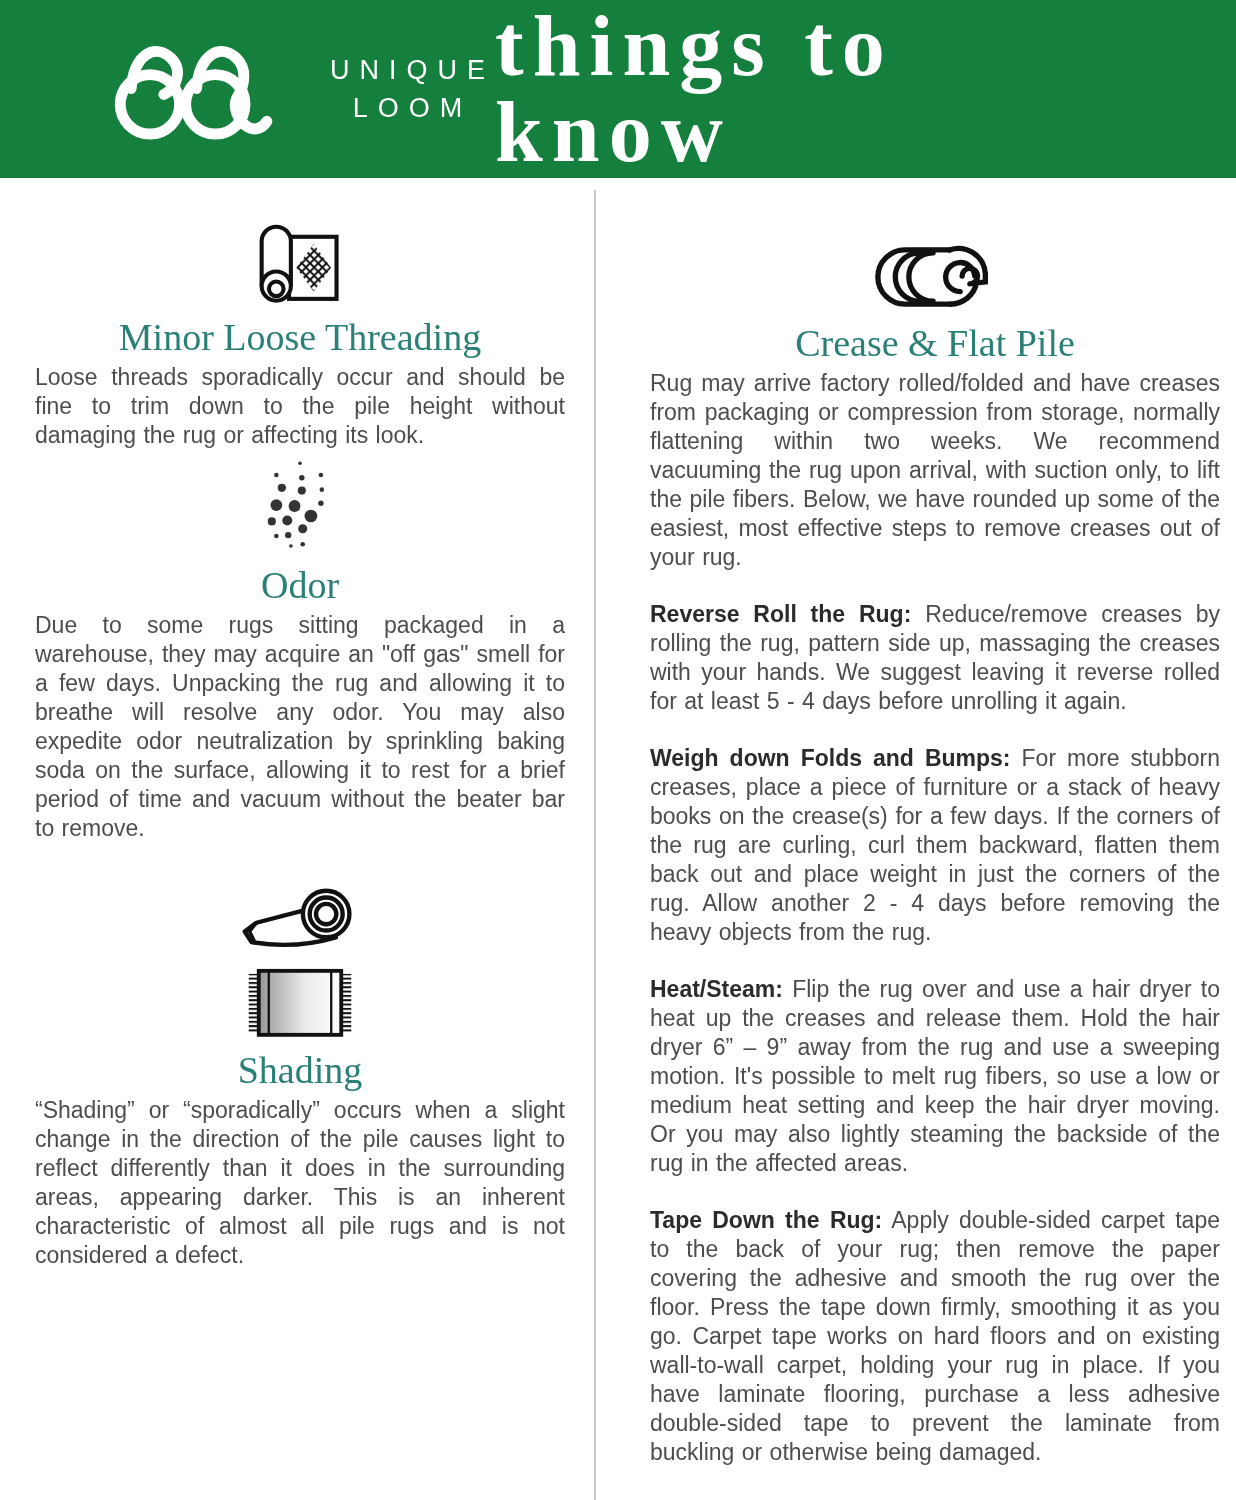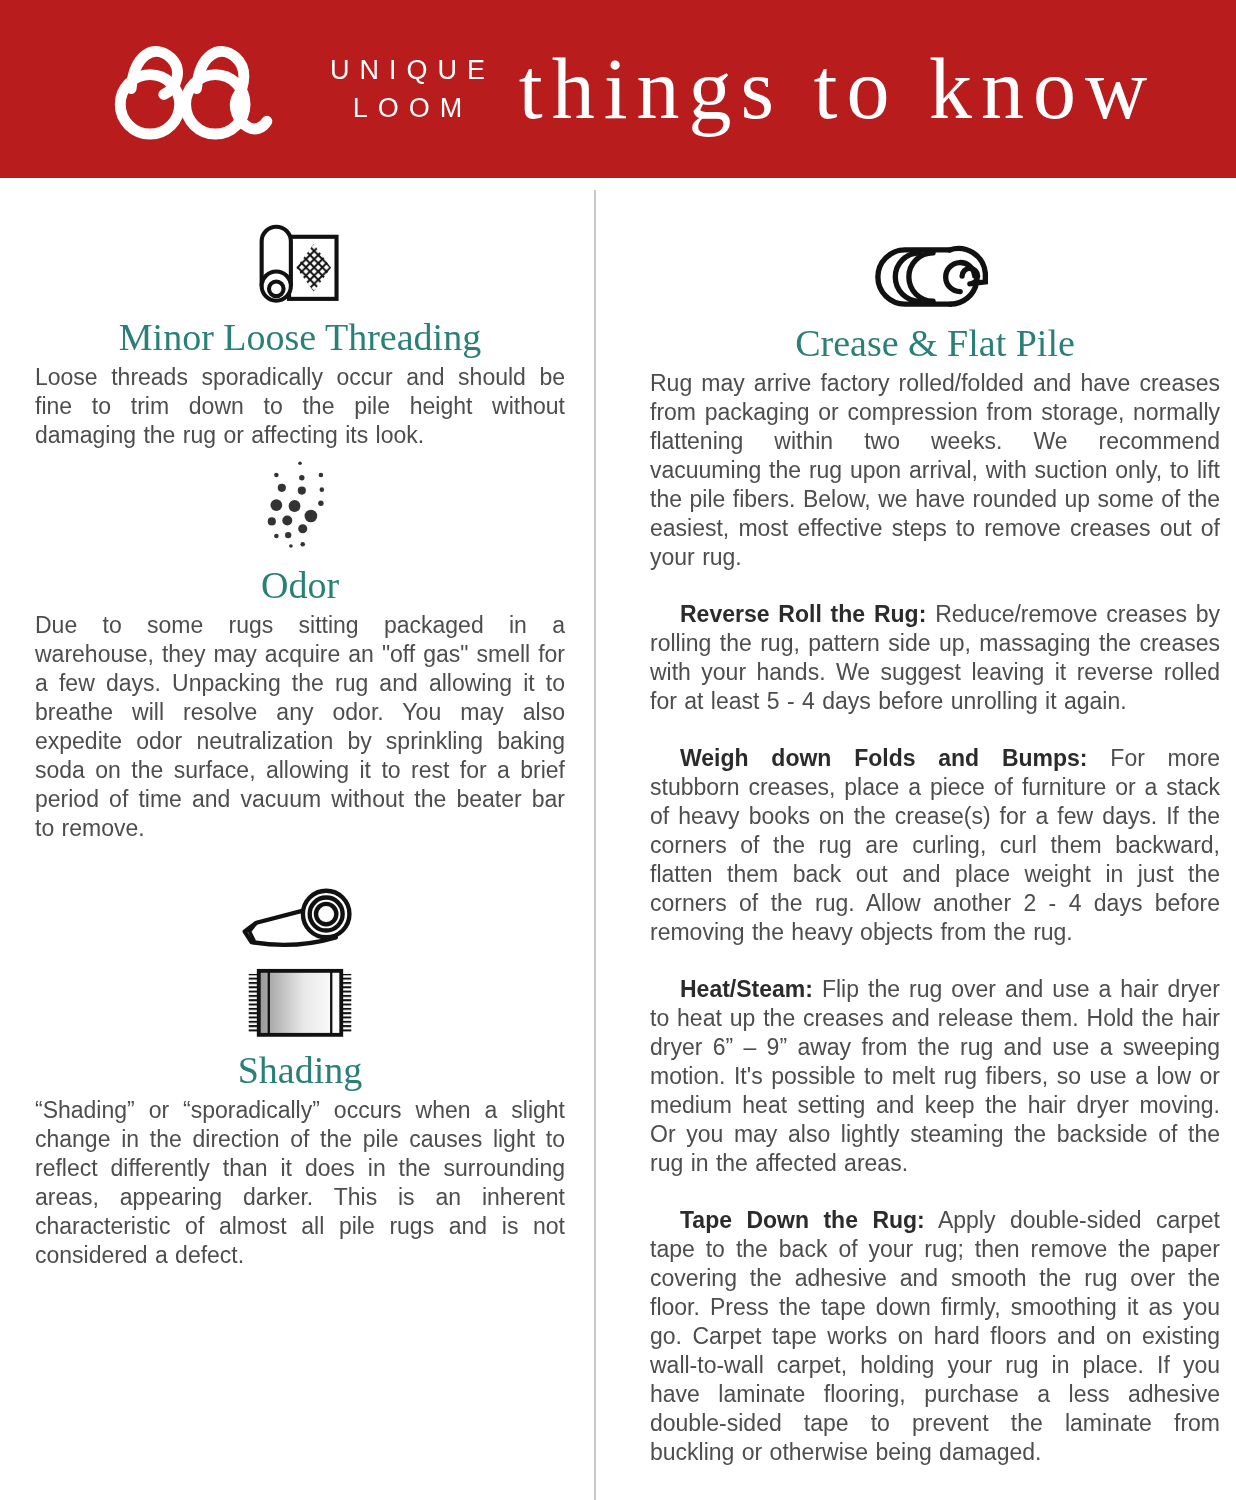--- a/index.html
+++ b/index.html
@@ -2,52 +2,52 @@
 <html><head>
 <meta charset="utf-8">
 <style>
   html,body { margin:0; padding:0; background:#ffffff; }
   .page {
     position:relative; width:1236px; height:1500px; background:#ffffff;
     overflow:hidden; font-family:"Liberation Sans", sans-serif;
   }
   
   .banner {
-    height:178px; background:#b91c1c; display:flex; align-items:center;
+    height:178px; background:#15803d; display:flex; align-items:center;
     box-sizing:border-box; padding:0 70px 0 95px;
   }
   .brand { display:flex; align-items:center; gap:30px; }
   .logo-svg { width:205px; height:104px; display:block; }
   .brand-text {
     display:flex; flex-direction:column; align-items:center;
     color:#ffffff; font-size:27px; letter-spacing:10px; line-height:38px;
     font-weight:400;
   }
   .page-title {
     margin:0 10px 0 auto; color:#ffffff;
-    font-family:"Liberation Serif", serif; font-weight:400;
+    font-family:"Liberation Serif", serif; font-weight:700;
     font-size:86px; letter-spacing:9px; line-height:1;
   }
   
   .content { position:relative; padding:22px 0 0 0; height:1300px; }
   .divider { position:absolute; left:594px; top:12px; bottom:-20px; width:2px; background:#c9c9c9; }
   .col { position:absolute; top:22px; }
   .col-left  { left:35px;  width:530px; }
   .col-right { left:650px; width:570px; }
   .icon-wrap { display:flex; justify-content:center; align-items:flex-end; }
   .sec-heading {
     font-family:"Liberation Serif", serif; font-weight:400; color:#2a7f76;
     font-size:38px; line-height:42px; text-align:center; margin:8px 0 5px 0;
   }
   .body-text {
     color:#4d4d4d; font-size:23px; line-height:29px; text-align:justify;
     margin:0; word-spacing:1px;
   }
   .tip { margin-top:28px; }
-  .lead { font-weight:700; color:#2b2b2b;margin-left:30px; }
+  .lead { font-weight:700; color:#2b2b2b; }
   
   .mt-odor   { margin-top:6px;  height:100px; }
   .mt-roll   { margin-top:22px; height:86px; }
   .mt-pad    { margin-top:28px; height:86px; }
   .mt-shade  { margin-top:10px; height:74px; }
   .mt-crease { margin-top:42px; height:72px; }
   svg.line-icon { display:block; }
 </style>
 </head>
 <body>

